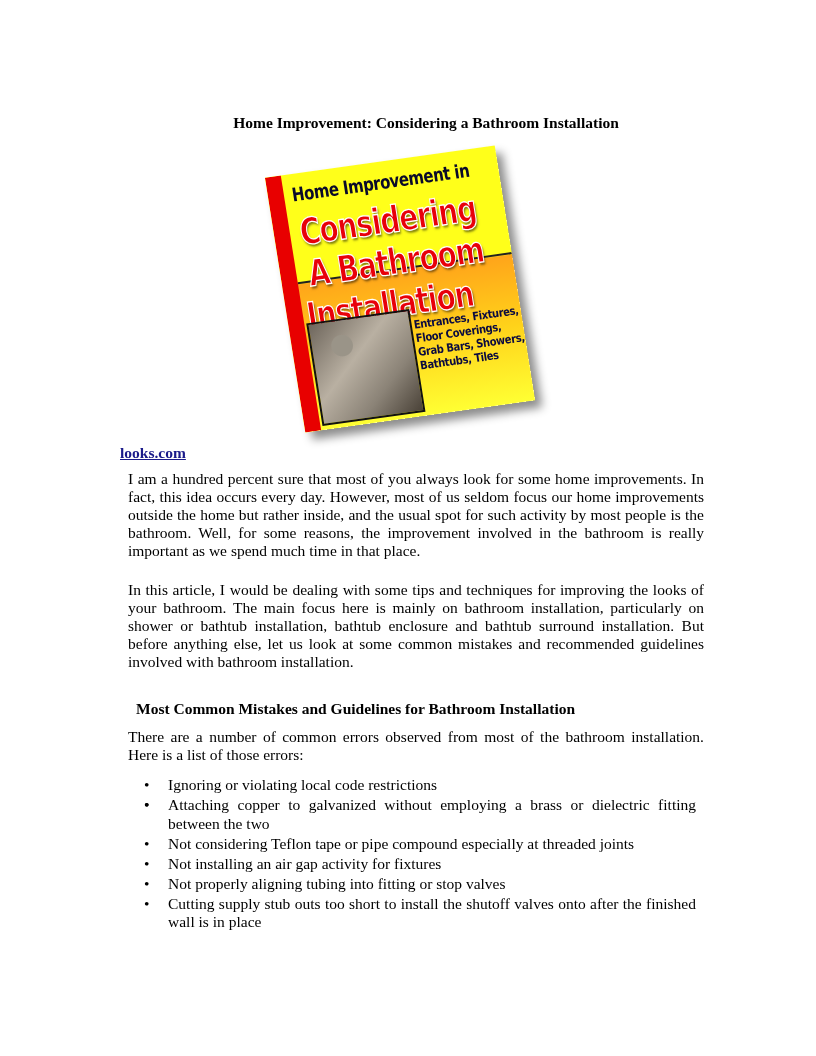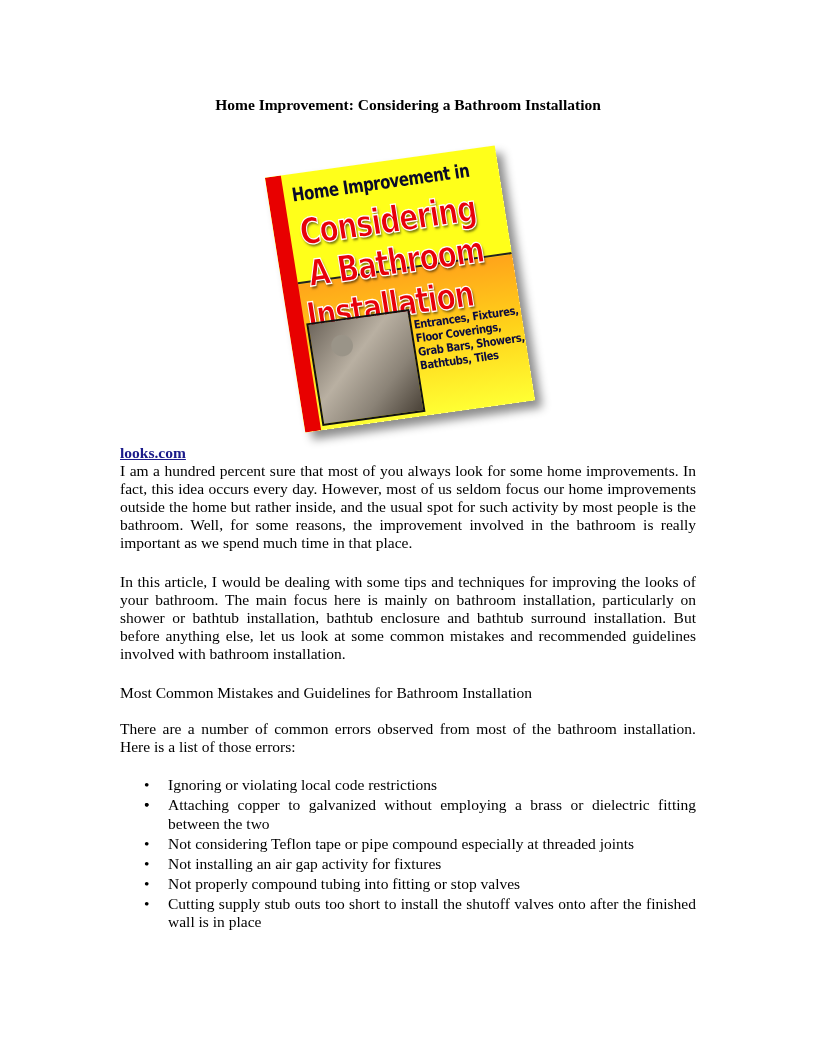--- a/index.html
+++ b/index.html
@@ -1,20 +1,20 @@
 <!DOCTYPE html>
 <html><head>
 <meta charset="utf-8">
 <style>
   html, body { margin: 0; padding: 0; background: #ffffff; }
   body { width: 816px; height: 1056px; position: relative; overflow: hidden;
          font-family: "Liberation Serif", "DejaVu Serif", serif; color: #000; }
   .page { position: absolute; left: 120px; top: 0; width: 576px; }
   .title { position: absolute; left: 0; width: 576px; top: 96px; text-align: center;
-           font-weight: bold; font-size: 15.5px; line-height: 18px; margin: 0; }
+           font-weight: bold; font-size: 15.5px; line-height: 18px; margin: 18px; }
   .cover-wrap { position: absolute; left: 150px; top: 128px; width: 280px; height: 310px; }
   .cover { position: absolute; left: 14px; top: 32px; width: 232px; height: 258px;
            transform: rotate(-9deg) skewY(1deg); transform-origin: 50% 50%;
            background: linear-gradient(#ffff1a 0%, #ffff1a 42%, #ffa51a 43%, #ffd21a 70%, #ffff33 100%);
            box-shadow: 6px 8px 10px rgba(0,0,0,0.45); overflow: hidden; }
   .cover .spine { position: absolute; left: 0; top: 0; width: 16px; height: 100%; background: #e80000; }
   .cover .rule { position: absolute; left: 16px; right: 0; top: 108px; height: 2px; background: #222; }
   .cover .t1 { position: absolute; left: 24px; top: 10px; font-family: "DejaVu Sans", sans-serif;
                font-weight: bold; font-size: 15px; color: #0a0a2a; letter-spacing: -0.5px;
                transform: scaleY(1.25); transform-origin: left top; white-space: nowrap; }
@@ -27,25 +27,25 @@
   .cover .b3 { top: 122px; left: 20px; }
   .cover .photo { position: absolute; left: 18px; top: 150px; width: 100px; height: 100px;
                   background: radial-gradient(circle at 30% 25%, #9a9488 0 10%, transparent 11%),
                               linear-gradient(135deg, #6e665c, #b9b0a2 40%, #8b8377 70%, #4a4238);
                   border: 2px solid #111; }
   .cover .sub { position: absolute; left: 124px; top: 160px; font-family: "DejaVu Sans", sans-serif;
                 font-weight: bold; font-size: 10px; line-height: 12px; color: #0a0a40; letter-spacing: -0.4px;
                 transform: scaleY(1.15); transform-origin: left top; white-space: nowrap; }
   .link { position: absolute; left: 0; top: 444px; font-size: 15.5px; line-height: 18px; font-weight: bold;
           color: #1a1a8a; text-decoration: underline; }
-  p.body { position: absolute; left: 0; width: 576px; margin: 0; font-size: 15.5px; line-height: 18px;
+  p.body { position: absolute; left: 0; width: 576px; margin: 8px; font-size: 15.5px; line-height: 18px;
            text-align: justify; }
   .p1 { top: 462px; }
   .p2 { top: 573px; }
-  .h2 { position: absolute; left: 0; top: 684px; font-weight: normal; font-size: 15.5px; line-height: 18px; margin: 0; }
+  .h2 { position: absolute; left: 0; top: 684px; font-weight: bold; font-size: 15.5px; line-height: 18px; margin: 16px; }
   .p3 { top: 720px; }
   ul.errors { position: absolute; left: 0; top: 776px; width: 576px; margin: 0; padding: 0; list-style: none; }
   ul.errors li { position: relative; padding-left: 48px; font-size: 15.5px; line-height: 18.5px;
                  text-align: justify; margin-bottom: 1.5px; }
   ul.errors li .bullet { position: absolute; left: 24px; top: 0; }
 </style>
 </head>
 <body>
 
 <div class="page">
@@ -77,16 +77,16 @@
   <h2 class="h2">Most Common Mistakes and Guidelines for Bathroom Installation</h2>
 
   <p class="body p3">There are a number of common errors observed from most of the bathroom installation. Here is a list of those errors:</p>
 
   <ul class="errors">
     <li><span class="bullet">•</span><span>Ignoring or violating local code restrictions</span></li>
     <li><span class="bullet">•</span></li>
     <li><span class="bullet">•</span><span>Attaching copper to galvanized without employing a brass or dielectric fitting between the two</span></li>
     <li><span class="bullet">•</span><span>Not considering Teflon tape or pipe compound especially at threaded joints</span></li>
     <li><span class="bullet">•</span><span>Not installing an air gap activity for fixtures</span></li>
-    <li><span class="bullet">•</span><span>Not properly compound tubing into fitting or stop valves</span></li>
+    <li><span class="bullet">•</span><span>Not properly aligning tubing into fitting or stop valves</span></li>
     <li><span class="bullet">•</span><span>Cutting supply stub outs too short to install the shutoff valves onto after the finished wall is in place</span></li>
   </ul>
 </div>
 
 </body></html>

